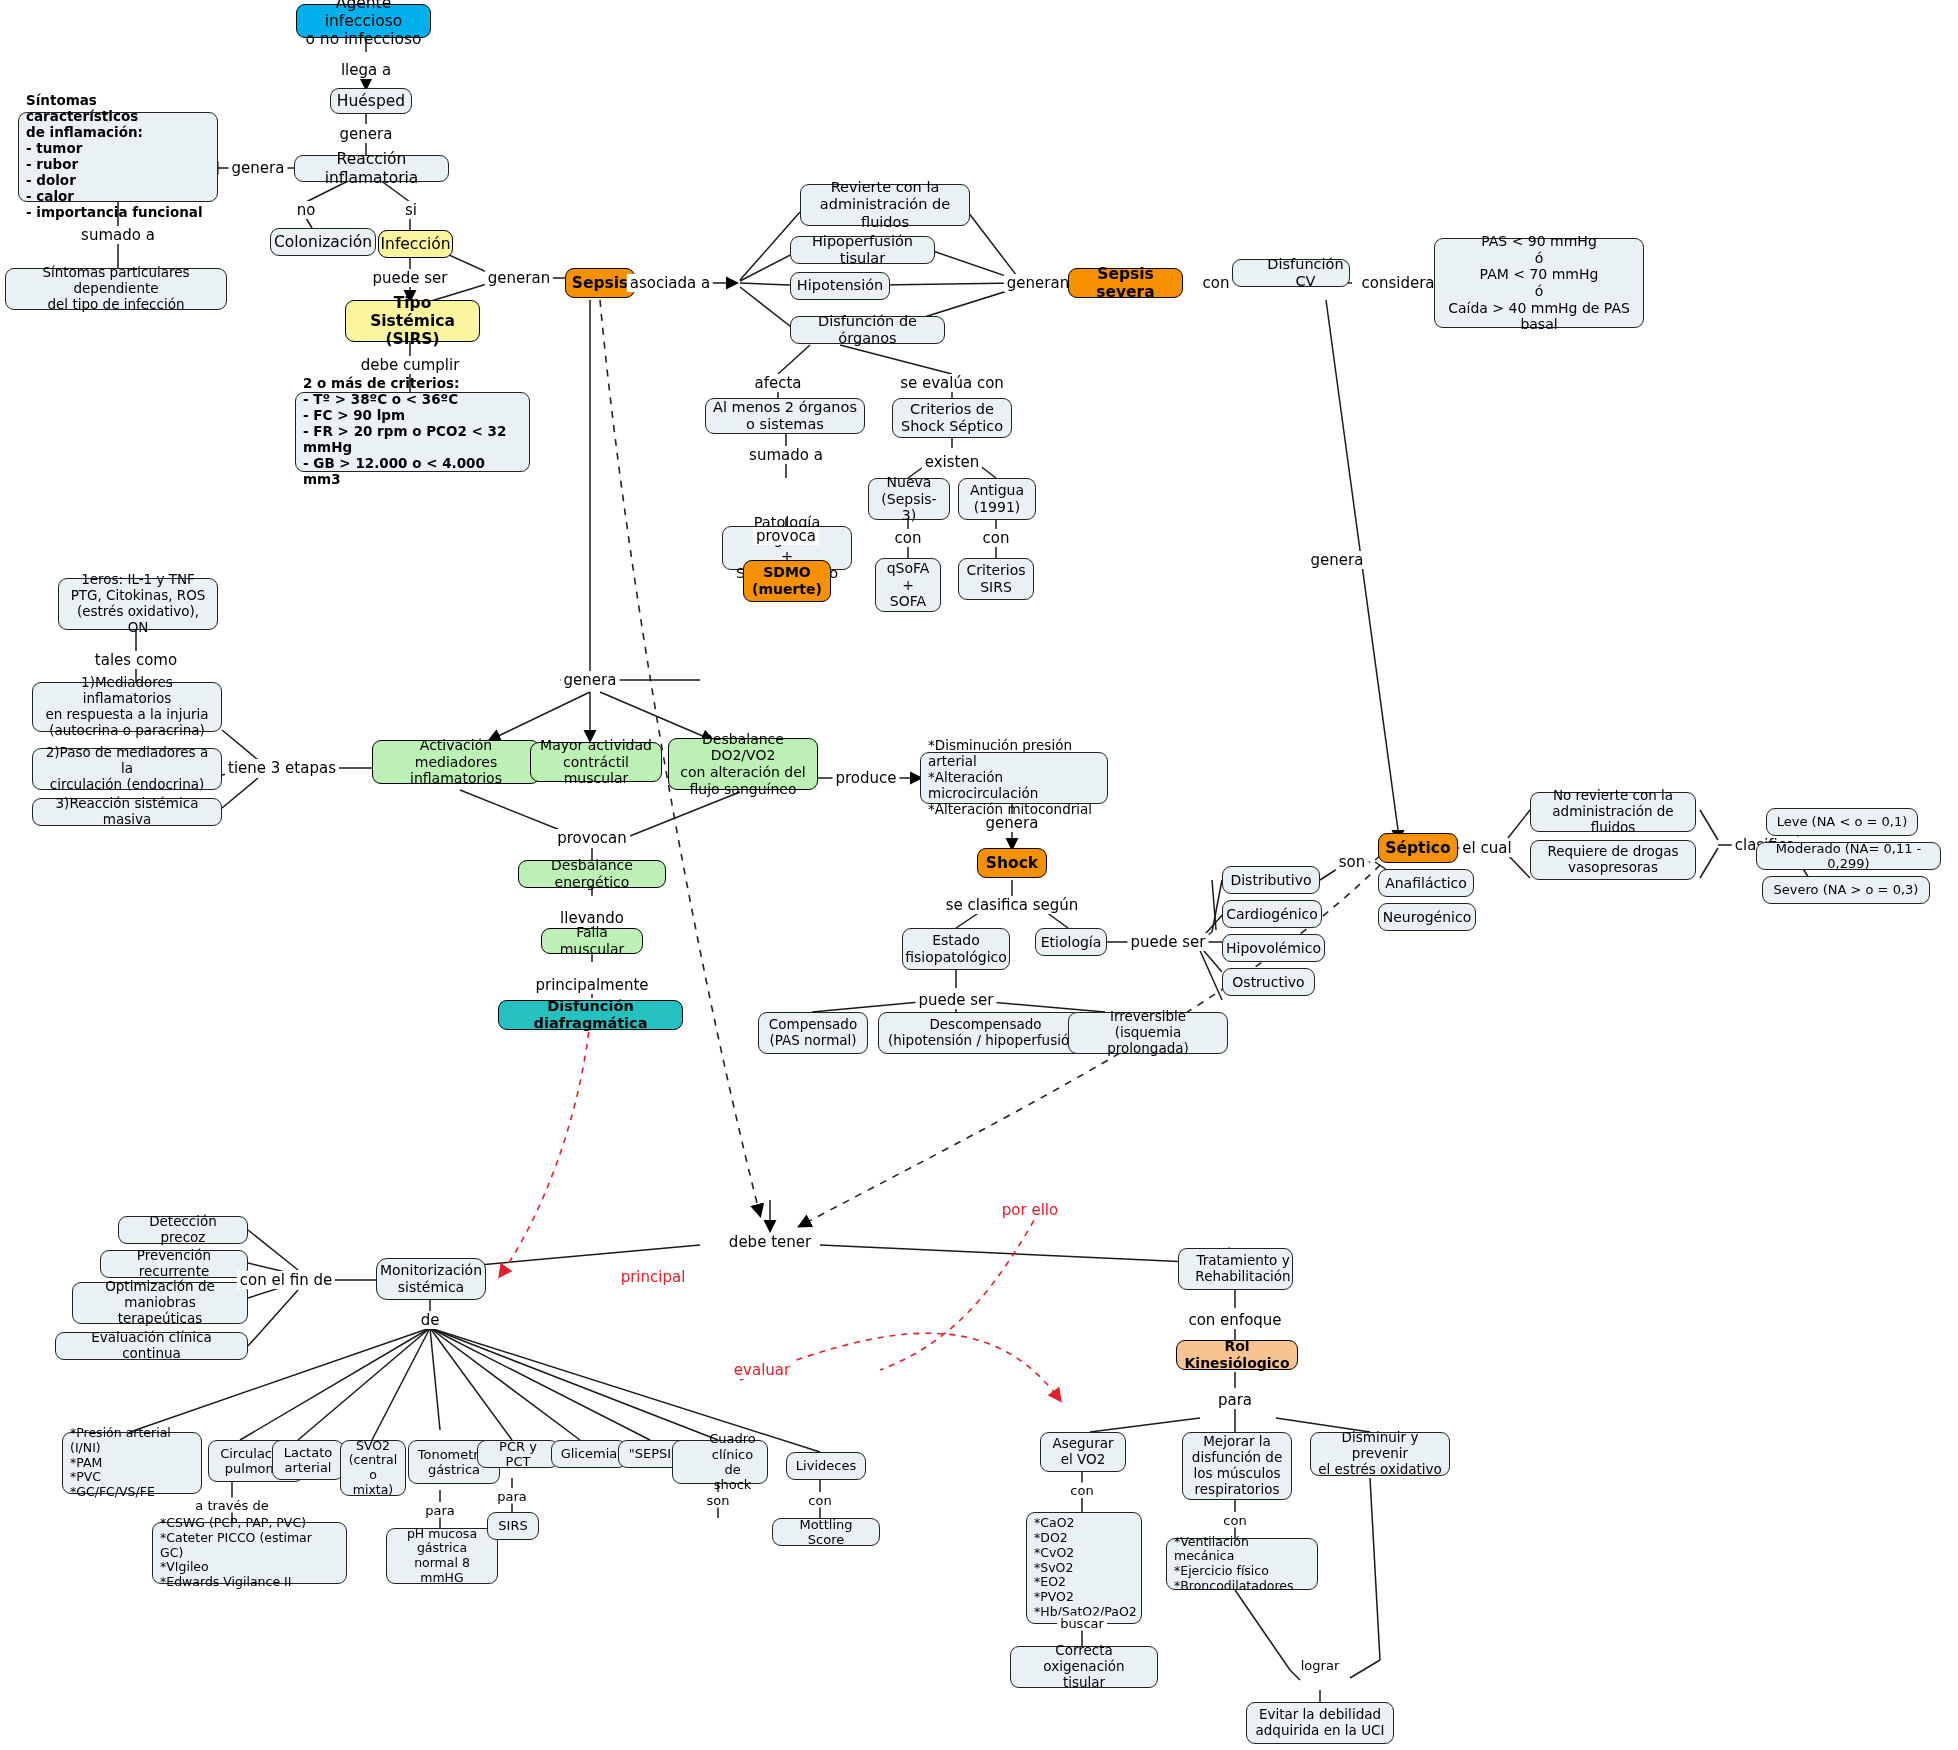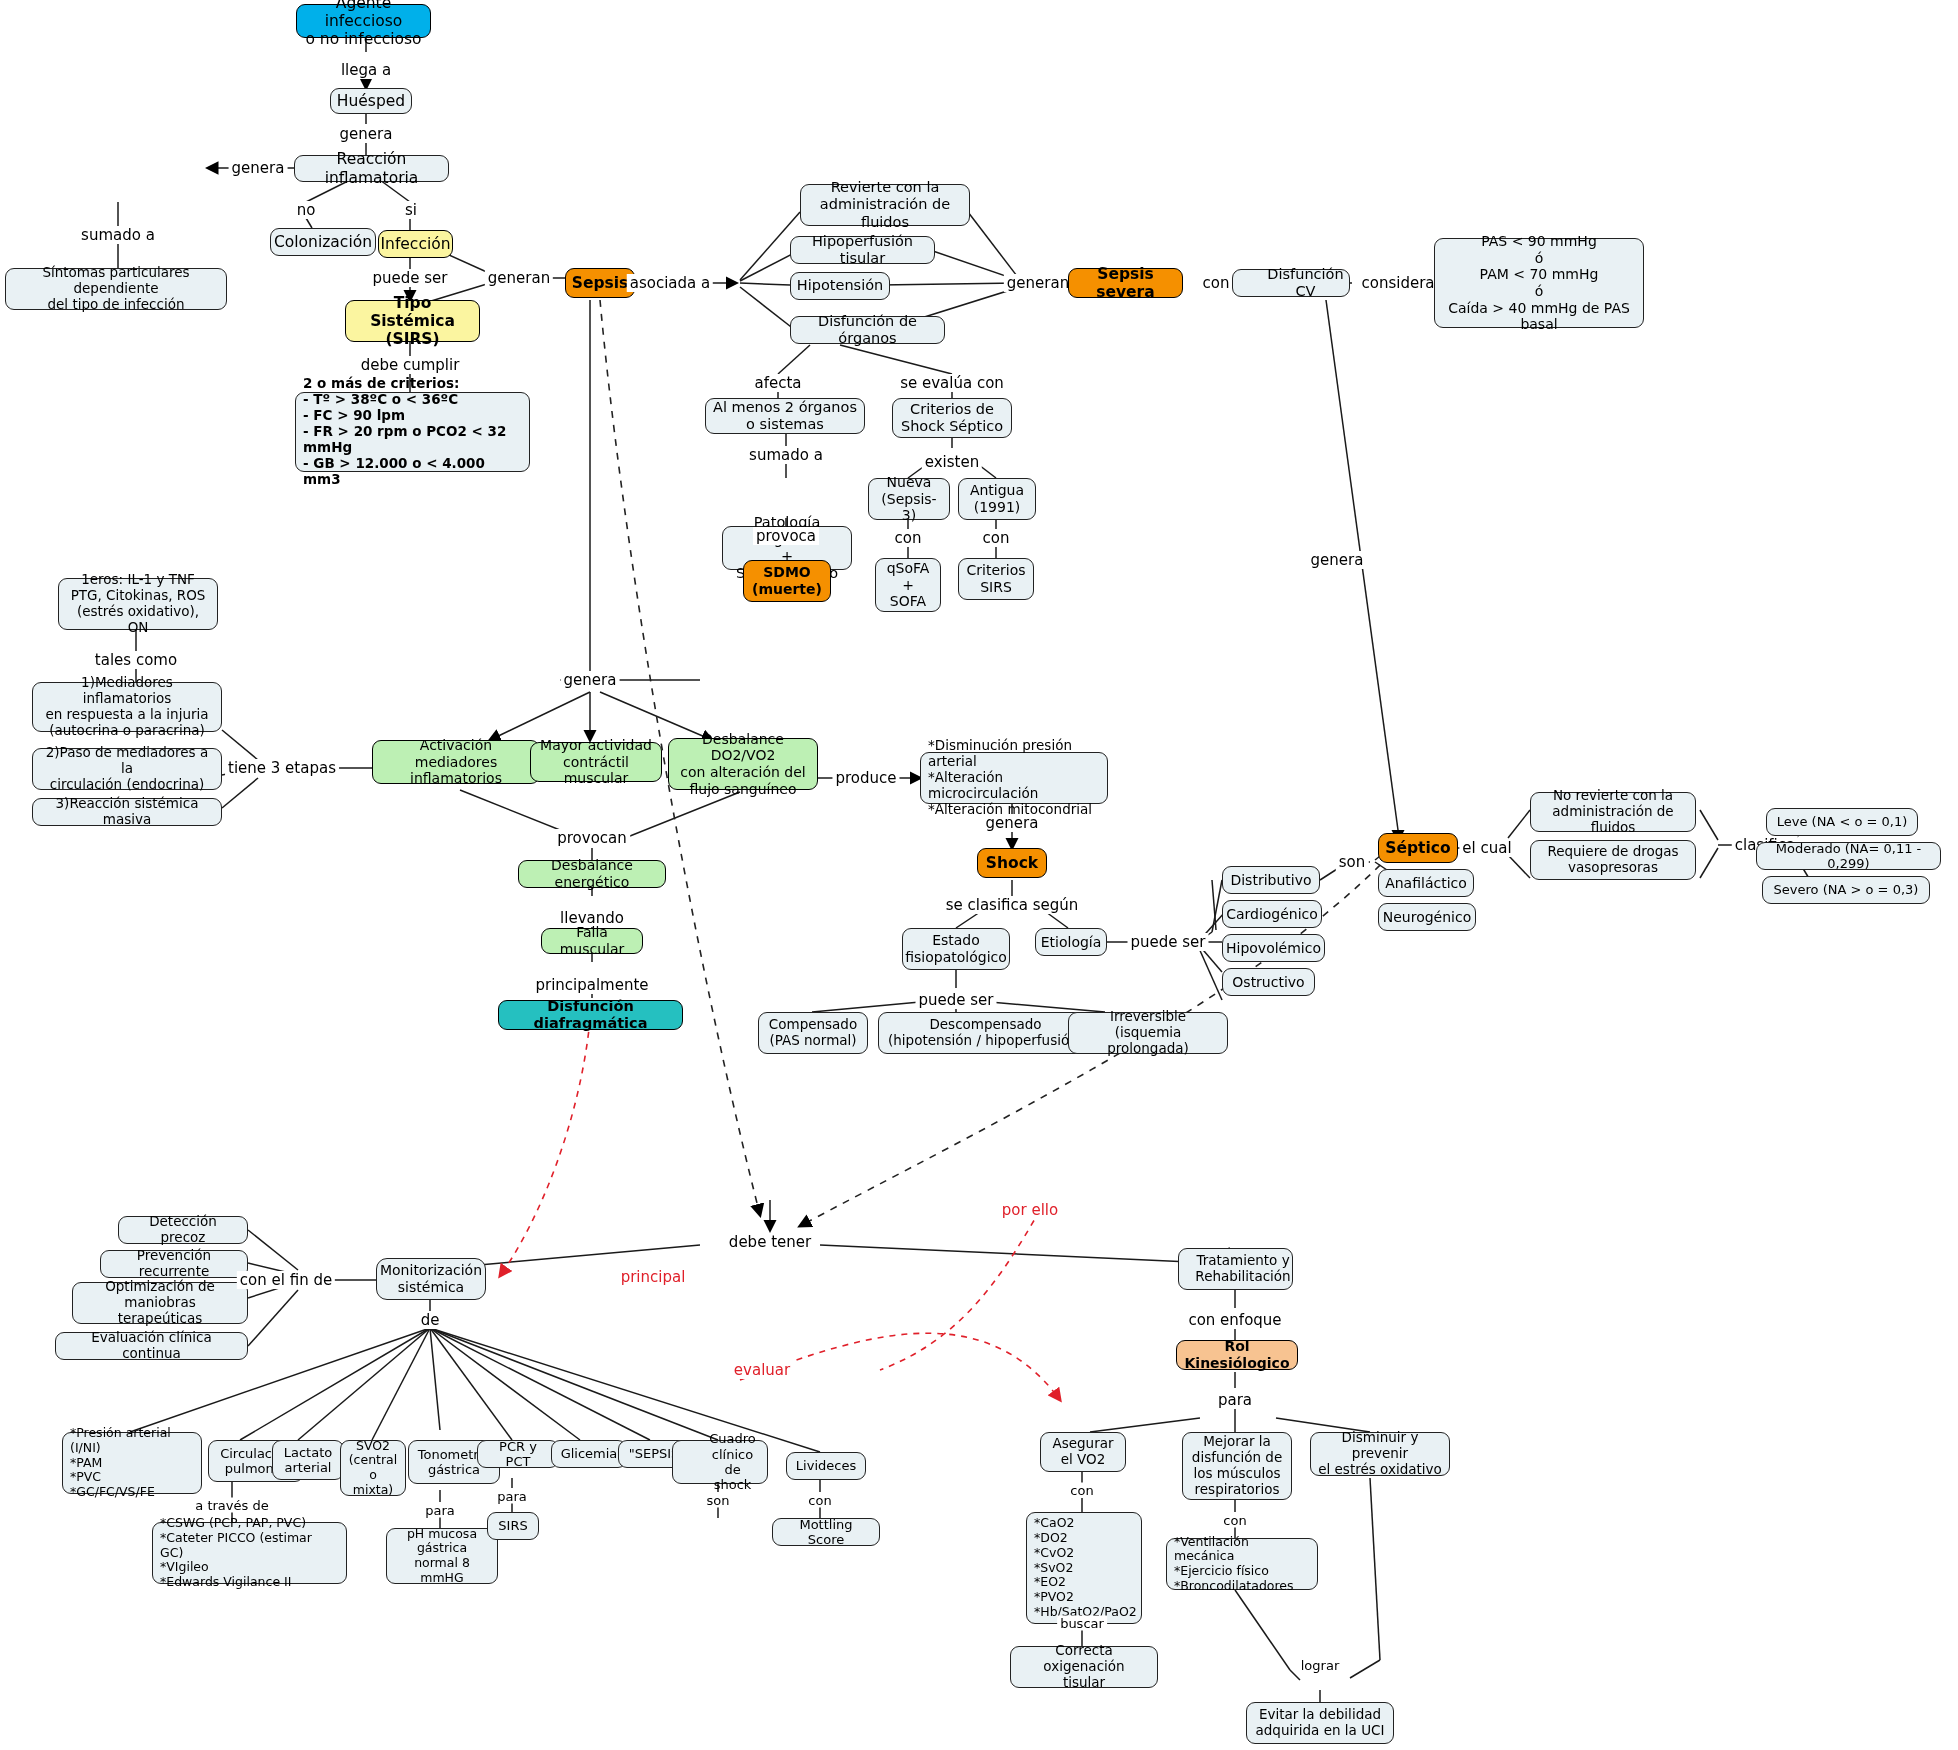--- a/index.html
+++ b/index.html
@@ -237,20 +237,27 @@
 </svg>
 
 <div class="node blue" style="left:296px;top:4px;width:135px;height:34px;">Agente infeccioso
 o no infeccioso</div>
 <div class="lbl" style="left:366px;top:70px;">llega a</div>
 <div class="node" style="left:330px;top:88px;width:82px;height:26px;">Huésped</div>
 <div class="lbl" style="left:366px;top:134px;">genera</div>
 <div class="node" style="left:294px;top:155px;width:155px;height:27px;">Reacción inflamatoria</div>
 
 <div class="lbl" style="left:258px;top:168px;">genera</div>
+<div class="node lft bold" style="left:18px;top:112px;width:200px;height:90px;font-size:13.5px;">Síntomas característicos
+de inflamación:
+- tumor
+- rubor
+- dolor
+- calor
+- importancia funcional</div>
 <div class="lbl" style="left:118px;top:235px;">sumado a</div>
 <div class="node" style="left:5px;top:268px;width:222px;height:42px;font-size:13.5px;">Síntomas particulares dependiente
 del tipo de infección</div>
 
 <div class="lbl" style="left:306px;top:210px;">no</div>
 <div class="lbl" style="left:411px;top:210px;">si</div>
 <div class="node" style="left:270px;top:228px;width:106px;height:28px;">Colonización</div>
 <div class="node yellow" style="left:378px;top:230px;width:75px;height:28px;">Infección</div>
 
 <div class="lbl" style="left:410px;top:278px;">puede ser</div>
@@ -268,21 +275,21 @@
 
 <div class="lbl" style="left:670px;top:283px;">asociada a</div>
 <div class="node" style="left:800px;top:184px;width:170px;height:42px;font-size:14.5px;">Revierte con la
 administración de fluidos</div>
 <div class="node" style="left:790px;top:236px;width:145px;height:28px;font-size:14.5px;">Hipoperfusión tisular</div>
 <div class="node" style="left:790px;top:272px;width:100px;height:28px;font-size:14.5px;">Hipotensión</div>
 <div class="node" style="left:790px;top:316px;width:155px;height:28px;font-size:14.5px;">Disfunción de órganos</div>
 <div class="lbl" style="left:1038px;top:283px;">generan</div>
 <div class="node orange" style="left:1068px;top:268px;width:115px;height:30px;">Sepsis severa</div>
 <div class="lbl" style="left:1216px;top:283px;">con</div>
-<div class="node" style="left:1232px;top:269px;width:118px;height:28px;font-size:14.5px;padding-left:36px;">Disfunción CV</div>
+<div class="node" style="left:1232px;top:259px;width:118px;height:28px;font-size:14.5px;padding-left:36px;">Disfunción CV</div>
 <div class="lbl" style="left:1398px;top:283px;">considera</div>
 <div class="node" style="left:1434px;top:238px;width:210px;height:90px;font-size:14px;">PAS &lt; 90 mmHg
 ó
 PAM &lt; 70 mmHg
 ó
 Caída &gt; 40 mmHg de PAS basal</div>
 
 <div class="lbl" style="left:778px;top:383px;">afecta</div>
 <div class="node" style="left:705px;top:398px;width:160px;height:36px;font-size:14.5px;">Al menos 2 órganos
 o sistemas</div>

